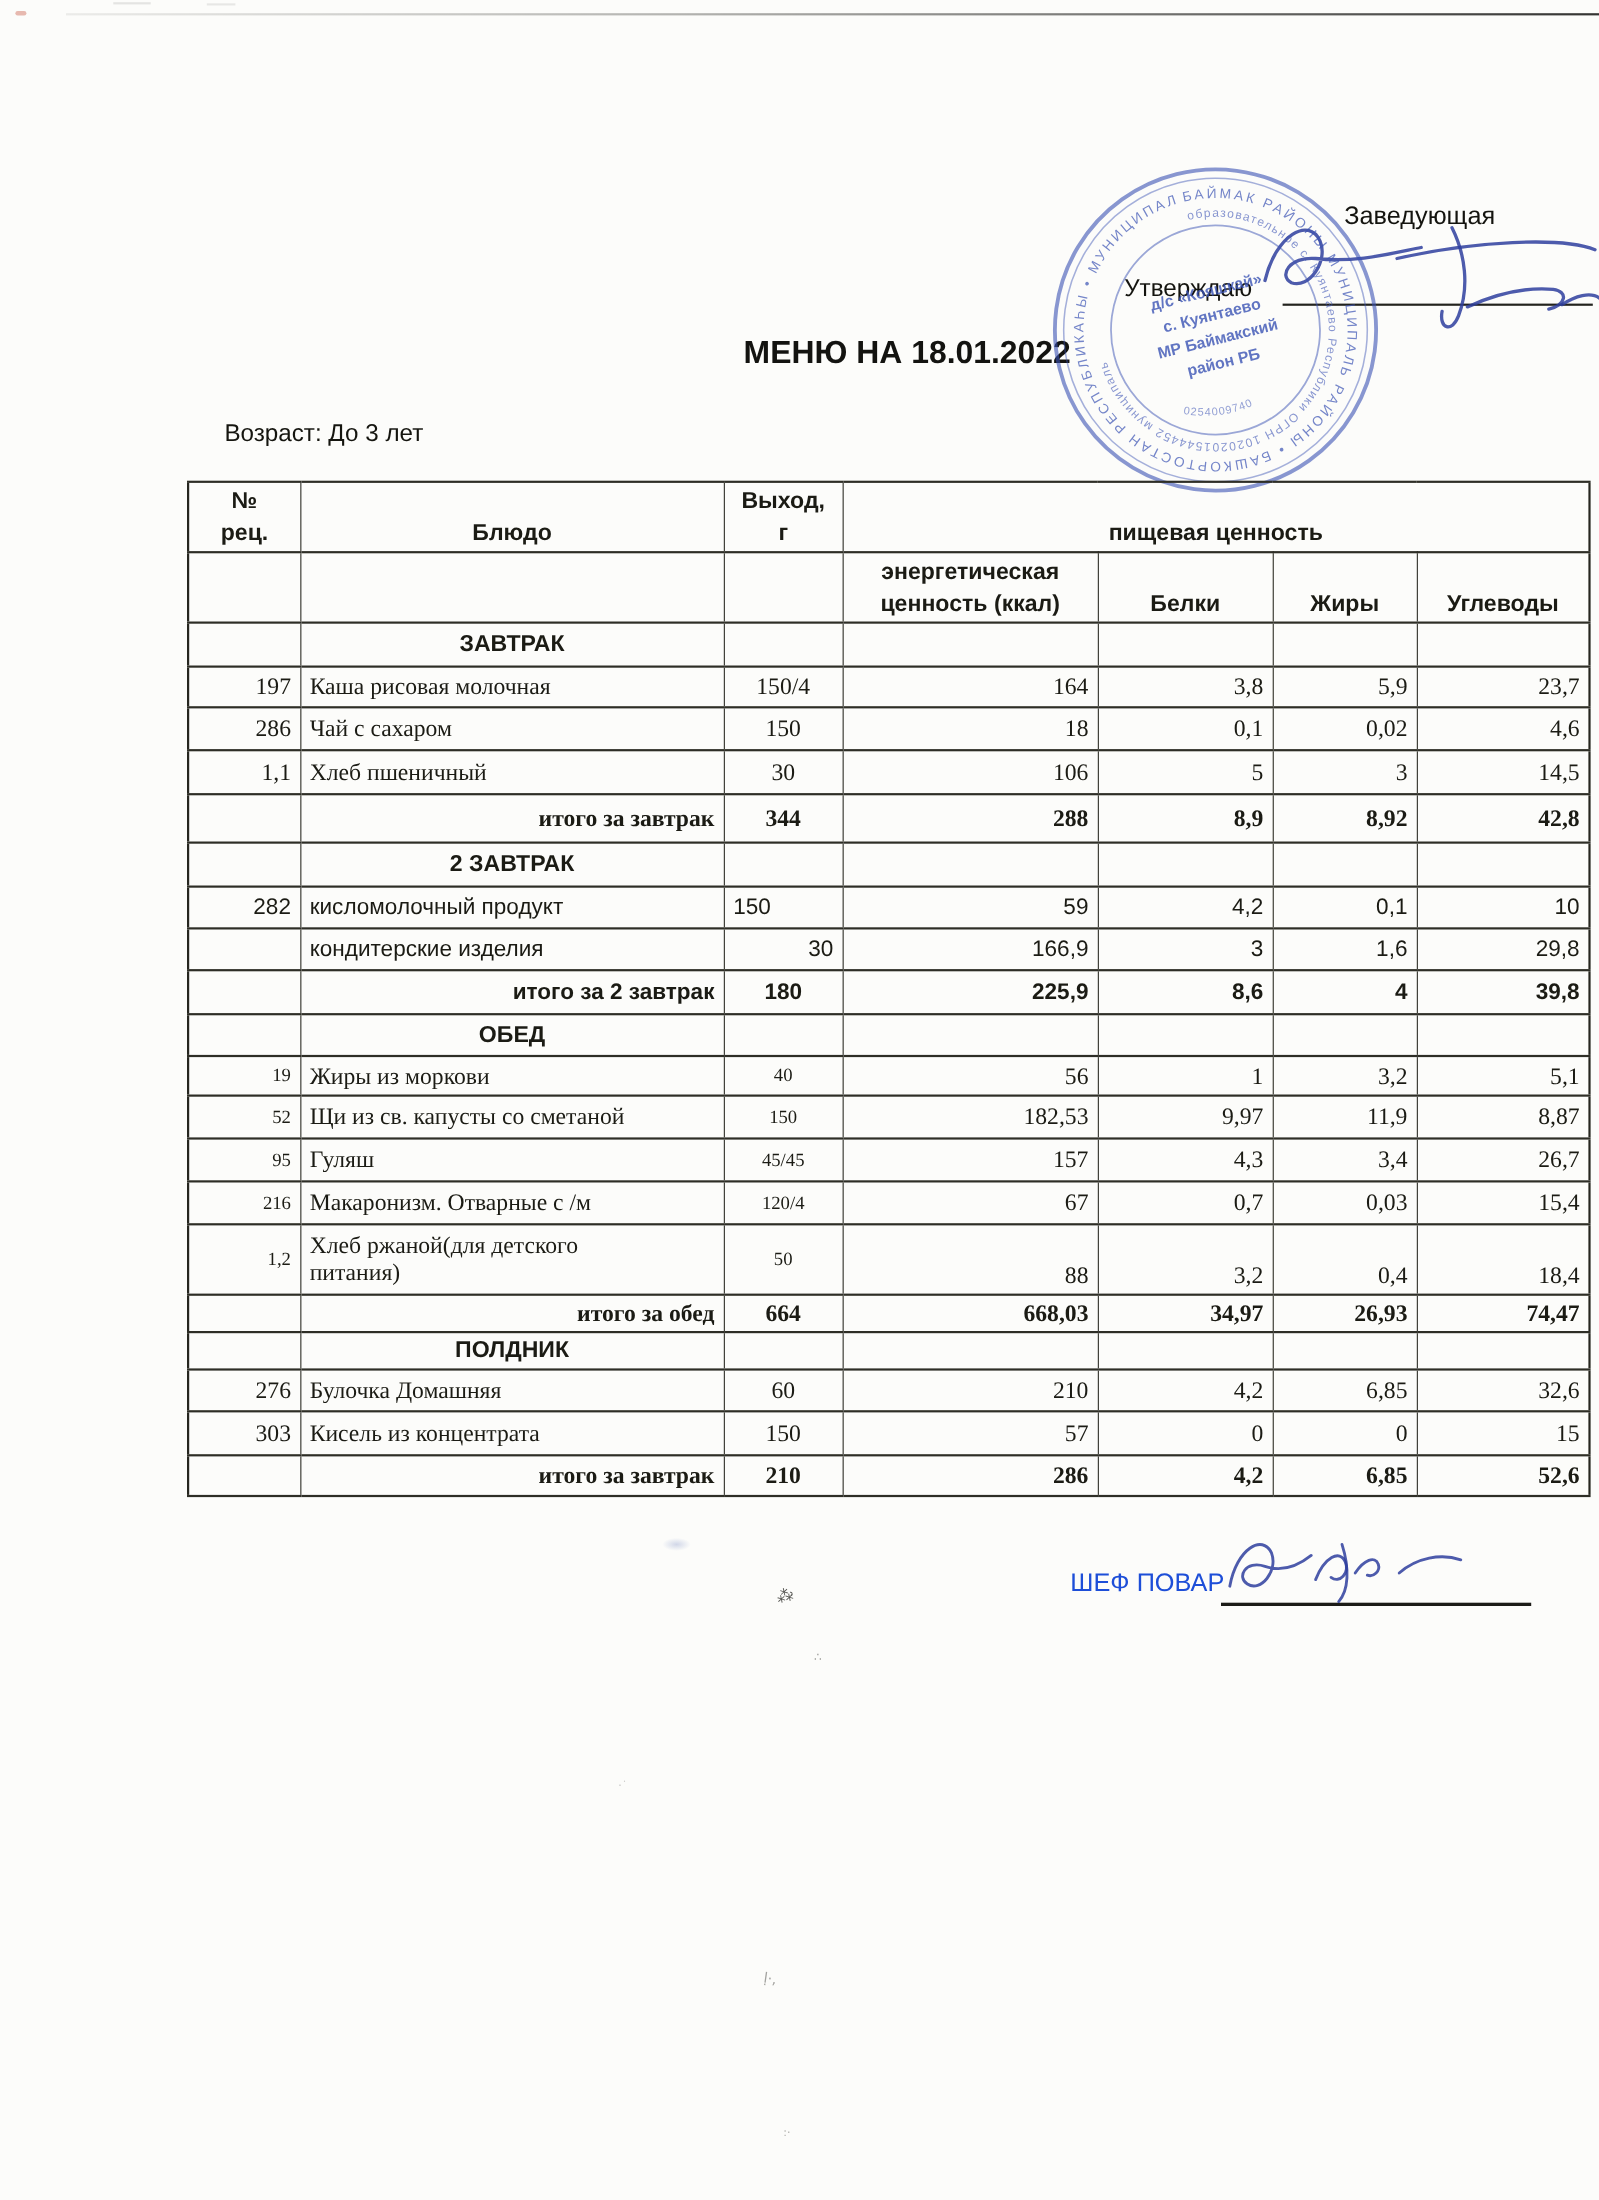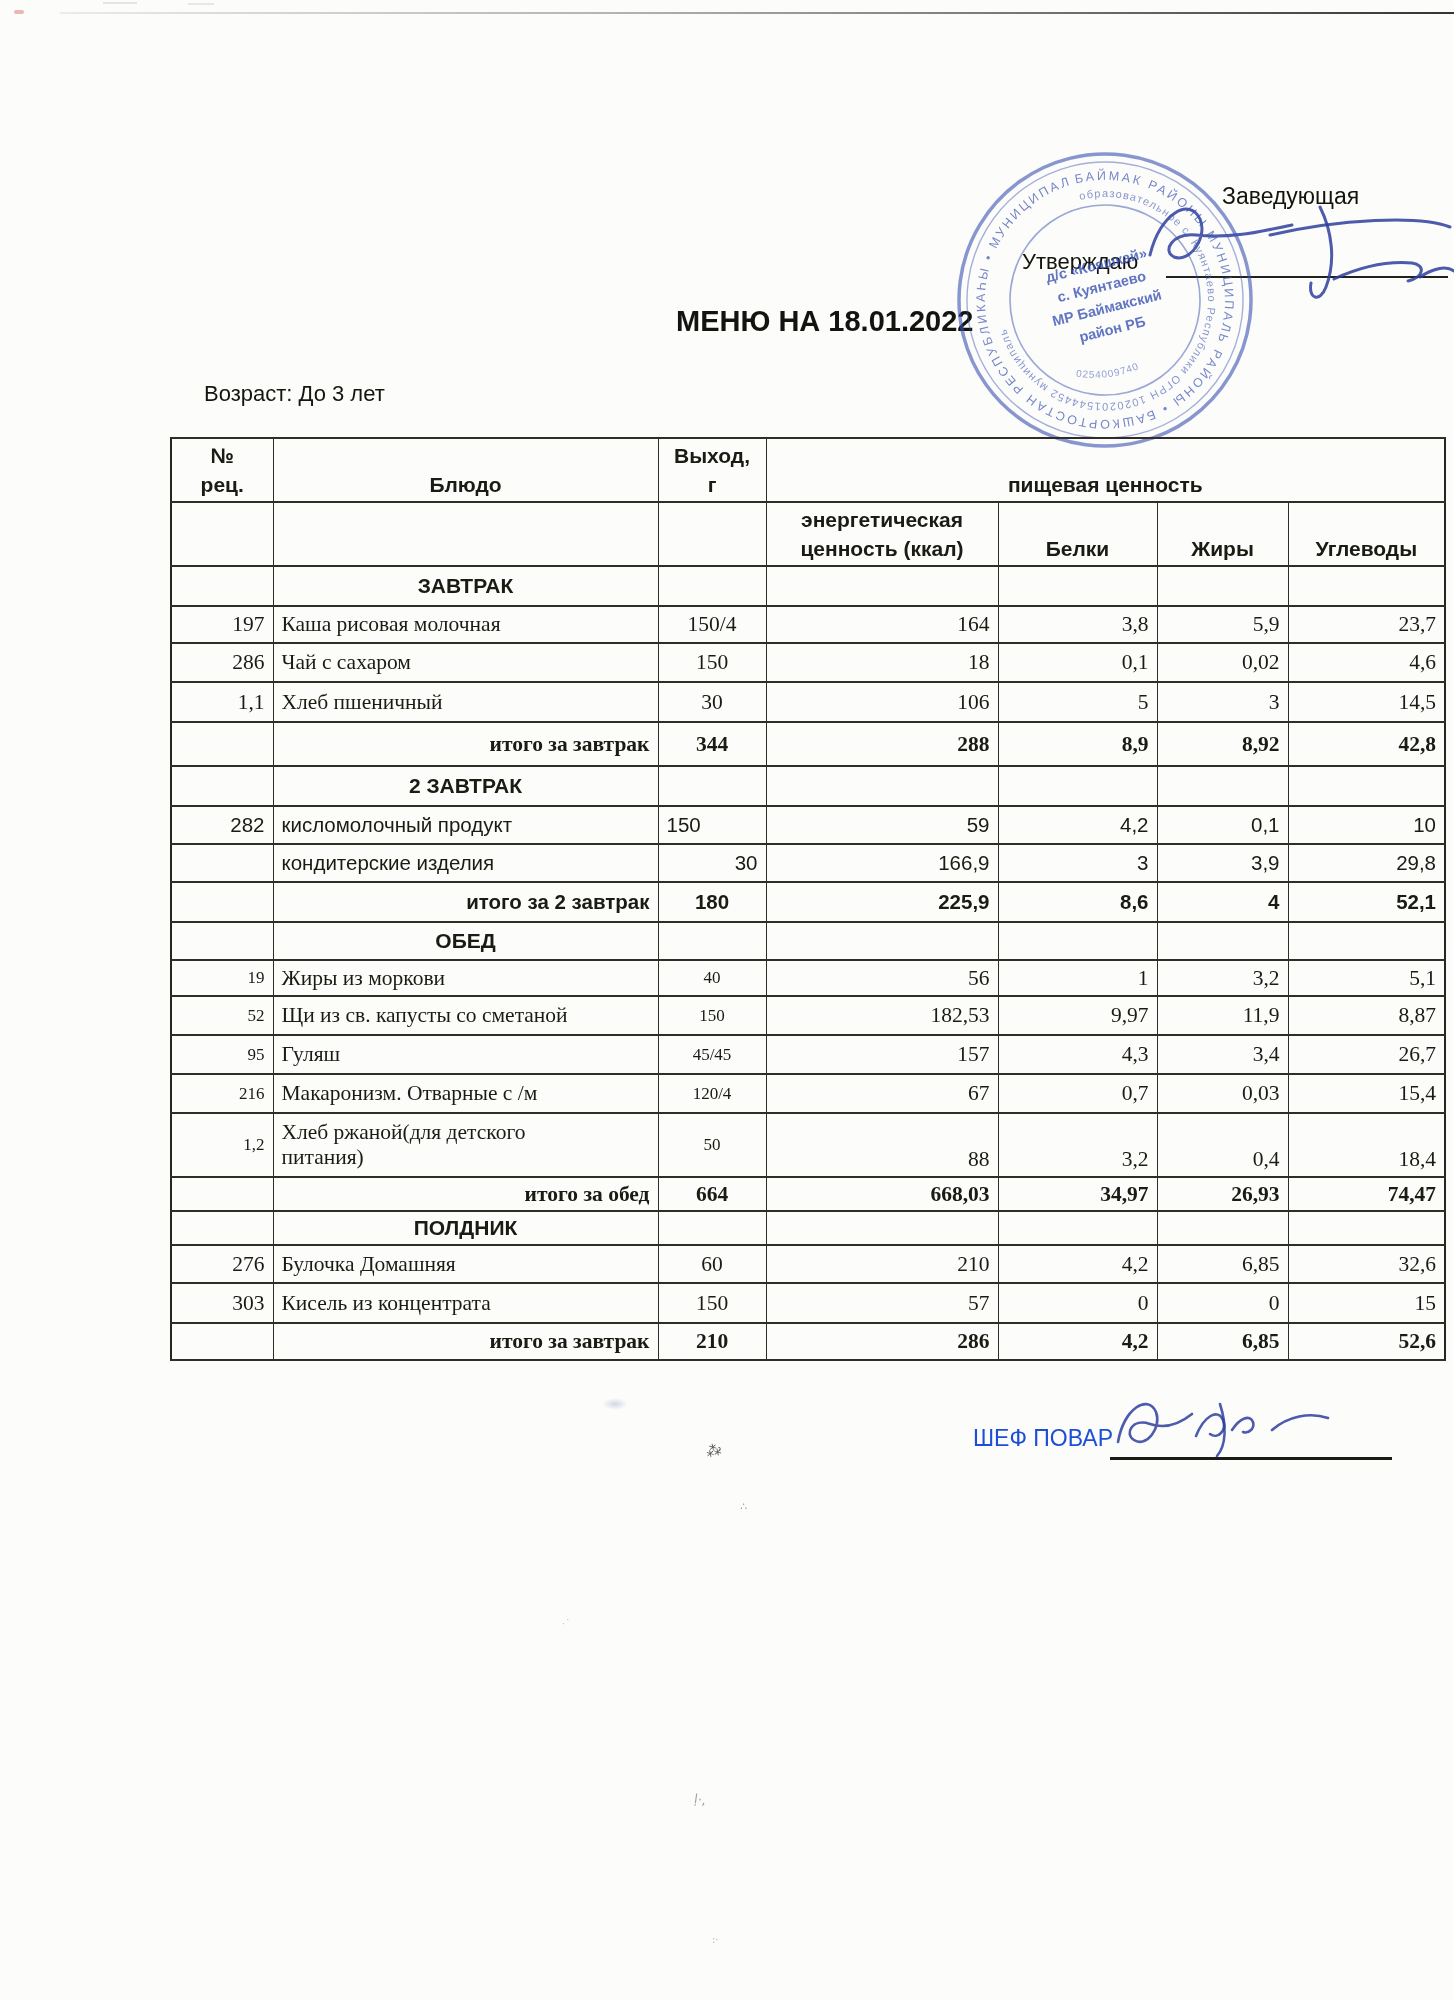--- a/index.html
+++ b/index.html
@@ -218,31 +218,31 @@
           <td class="c-val">4,2</td>
           <td class="c-val">0,1</td>
           <td class="c-val">10</td>
         </tr>
         <tr class="f-sans" style="height: 38px;">
           <td class="c-num"></td>
           <td class="c-dish">кондитерские изделия</td>
           <td class="c-out" style="text-align: right;">30</td>
           <td class="c-val">166,9</td>
           <td class="c-val">3</td>
-          <td class="c-val">3,9</td>
+          <td class="c-val">1,6</td>
           <td class="c-val">29,8</td>
         </tr>
         <tr class="f-sans" style="height: 40px;">
           <td class="c-num"></td>
           <td class="c-total">итого за 2 завтрак</td>
           <td class="c-out b">180</td>
           <td class="c-val b">225,9</td>
           <td class="c-val b">8,6</td>
           <td class="c-val b">4</td>
-          <td class="c-val b">52,1</td>
+          <td class="c-val b">39,8</td>
         </tr>
         <tr class="f-sans" style="height: 38px;">
           <td class="c-num"></td>
           <td class="c-section">ОБЕД</td>
           <td class="c-out"></td>
           <td class="c-val"></td>
           <td class="c-val"></td>
           <td class="c-val"></td>
           <td class="c-val"></td>
         </tr>

